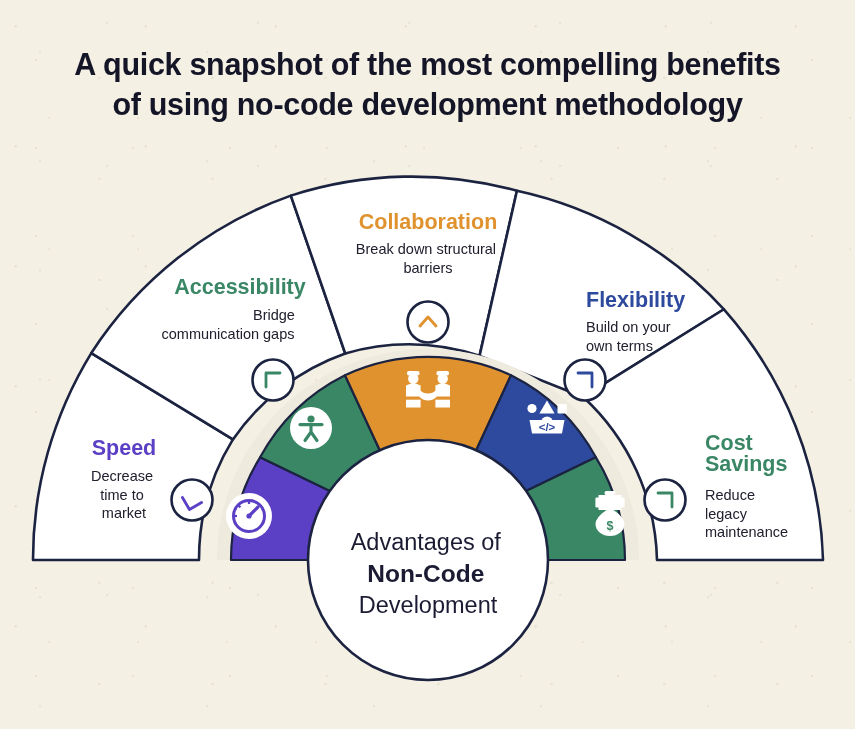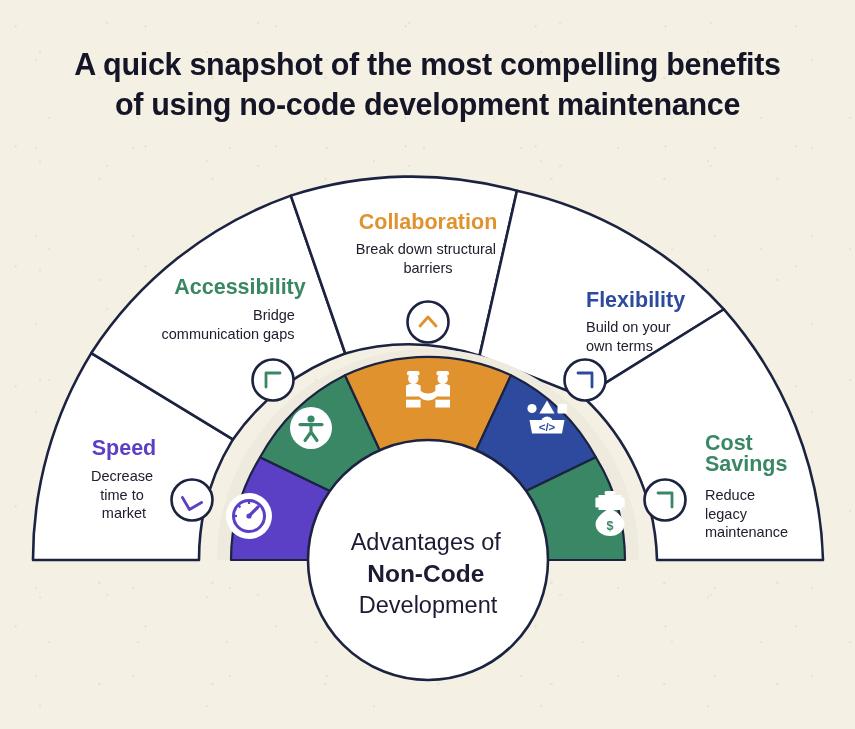--- a/index.html
+++ b/index.html
@@ -46,21 +46,21 @@
 </style>
 </head>
 <body>
 
 <div id="stage">
 
   <div id="paper-texture"></div>
 
   <div id="headline">
     <span class="l1">A quick snapshot of the most compelling benefits</span>
-    <span class="l2">of using no-code development maintenance</span>
+    <span class="l2">of using no-code development methodology</span>
   </div>
 
   <svg id="wheel" width="855" height="729" viewBox="0 0 855 729">
     <defs>
       <clipPath id="clipSpeedOuter">
           <path d="M 428 560 L 33 560 A 395 395 0 0 1 91.3 353.1 Z"></path>
         </clipPath>
       <clipPath id="clipAccOuter">
           <path d="M 428 560 L 91.3 353.1 A 395 395 0 0 1 290.8 195.6 Z"></path>
         </clipPath>

